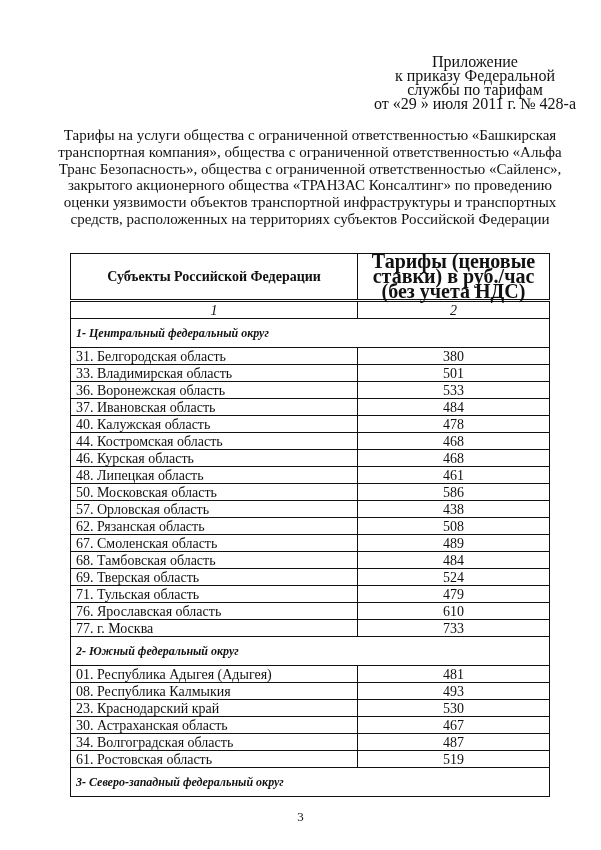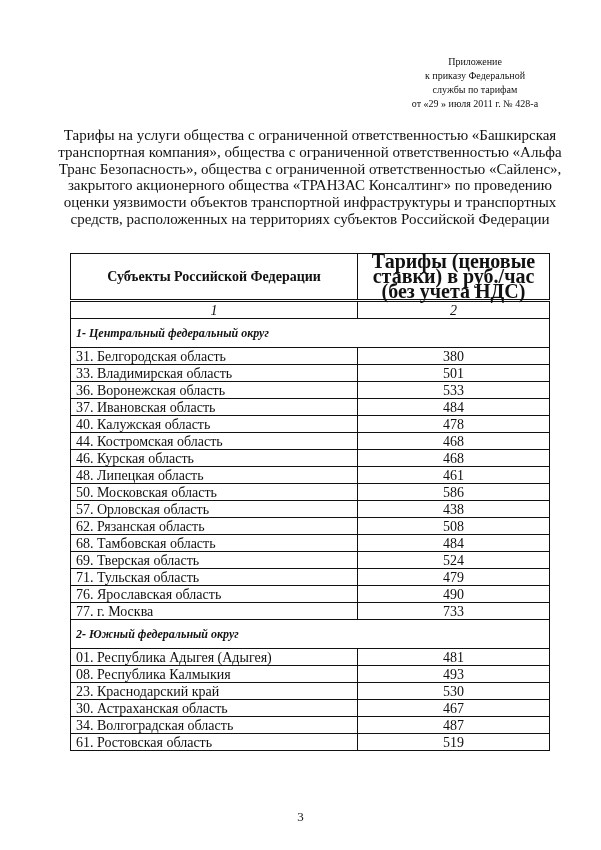--- a/index.html
+++ b/index.html
@@ -1,19 +1,19 @@
 <!DOCTYPE html>
 <html><head>
 <meta charset="utf-8">
 <style>
   html, body { margin: 0; padding: 0; background: #ffffff; }
   body { width: 601px; height: 850px; position: relative; overflow: hidden;
          font-family: "Liberation Serif", serif; color: #111; }
   .appendix { position: absolute; left: 350px; top: 55px; width: 250px;
-              text-align: center; font-size: 10px; line-height: 14px; }
+              text-align: center; font-size: 16px; line-height: 14px; }
   .title { position: absolute; left: 50px; top: 127px; width: 520px;
            text-align: center; font-size: 15px; line-height: 16.8px; }
   table.tariffs { position: absolute; left: 70px; top: 253px; width: 480px;
                   border-collapse: collapse; font-size: 14px; border-radius: 11px; }
   table.tariffs td, table.tariffs th { border: 1px solid #111; padding: 0 5px;
                   line-height: 15px; }
   th.h1 { width: 276px; height: 33px; font-weight: bold; text-align: center; font-size: 14px; }
   th.h2 { height: 33px; font-weight: bold; text-align: center; font-size: 20px; line-height: 15px; }
   tr.head-row th { border-bottom: 3px double #111; }
   tr.num-row td { height: 16px; text-align: center; font-style: italic; }
@@ -93,34 +93,38 @@
       </tr>
       <tr class="data">
         <td>57. Орловская область</td>
         <td class="val">438</td>
       </tr>
       <tr class="data">
         <td>62. Рязанская область</td>
         <td class="val">508</td>
       </tr>
       <tr class="data">
+        <td>67. Смоленская область</td>
+        <td class="val">489</td>
+      </tr>
+      <tr class="data">
         <td>68. Тамбовская область</td>
         <td class="val">484</td>
       </tr>
       <tr class="data">
         <td>69. Тверская область</td>
         <td class="val">524</td>
       </tr>
       <tr class="data">
         <td>71. Тульская область</td>
         <td class="val">479</td>
       </tr>
       <tr class="data">
         <td>76. Ярославская область</td>
-        <td class="val">490</td>
+        <td class="val">610</td>
       </tr>
       <tr class="data">
         <td>77. г. Москва</td>
         <td class="val">733</td>
       </tr>
       <tr class="section">
         <td colspan="2">2- Южный федеральный округ</td>
       </tr>
       <tr class="data">
         <td>01. Республика Адыгея (Адыгея)</td>
@@ -139,16 +143,19 @@
         <td class="val">467</td>
       </tr>
       <tr class="data">
         <td>34. Волгоградская область</td>
         <td class="val">487</td>
       </tr>
       <tr class="data">
         <td>61. Ростовская область</td>
         <td class="val">519</td>
       </tr>
+      <tr class="section">
+        <td colspan="2">3- Северо-западный федеральный округ</td>
+      </tr>
     </tbody>
 </table>
 
 <div class="page-num">3</div>
 
 </body></html>

